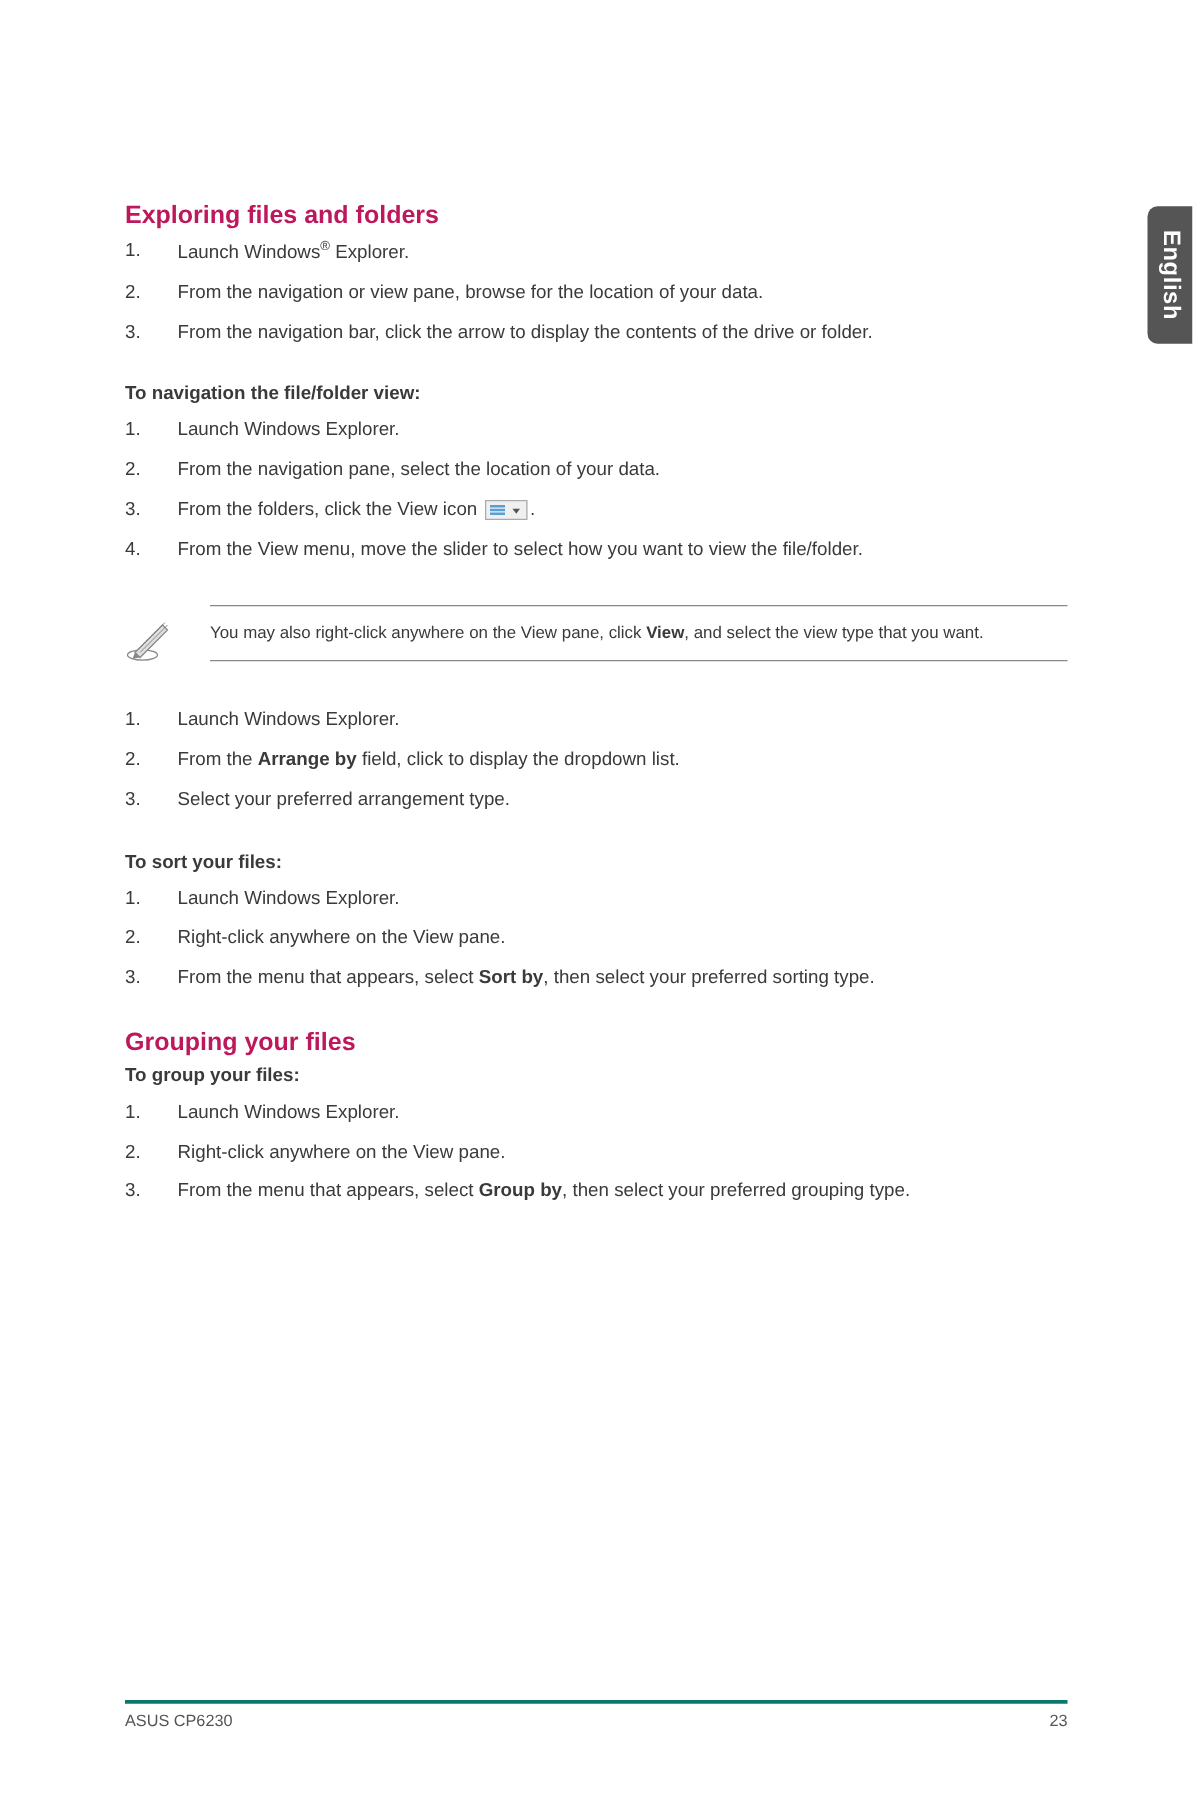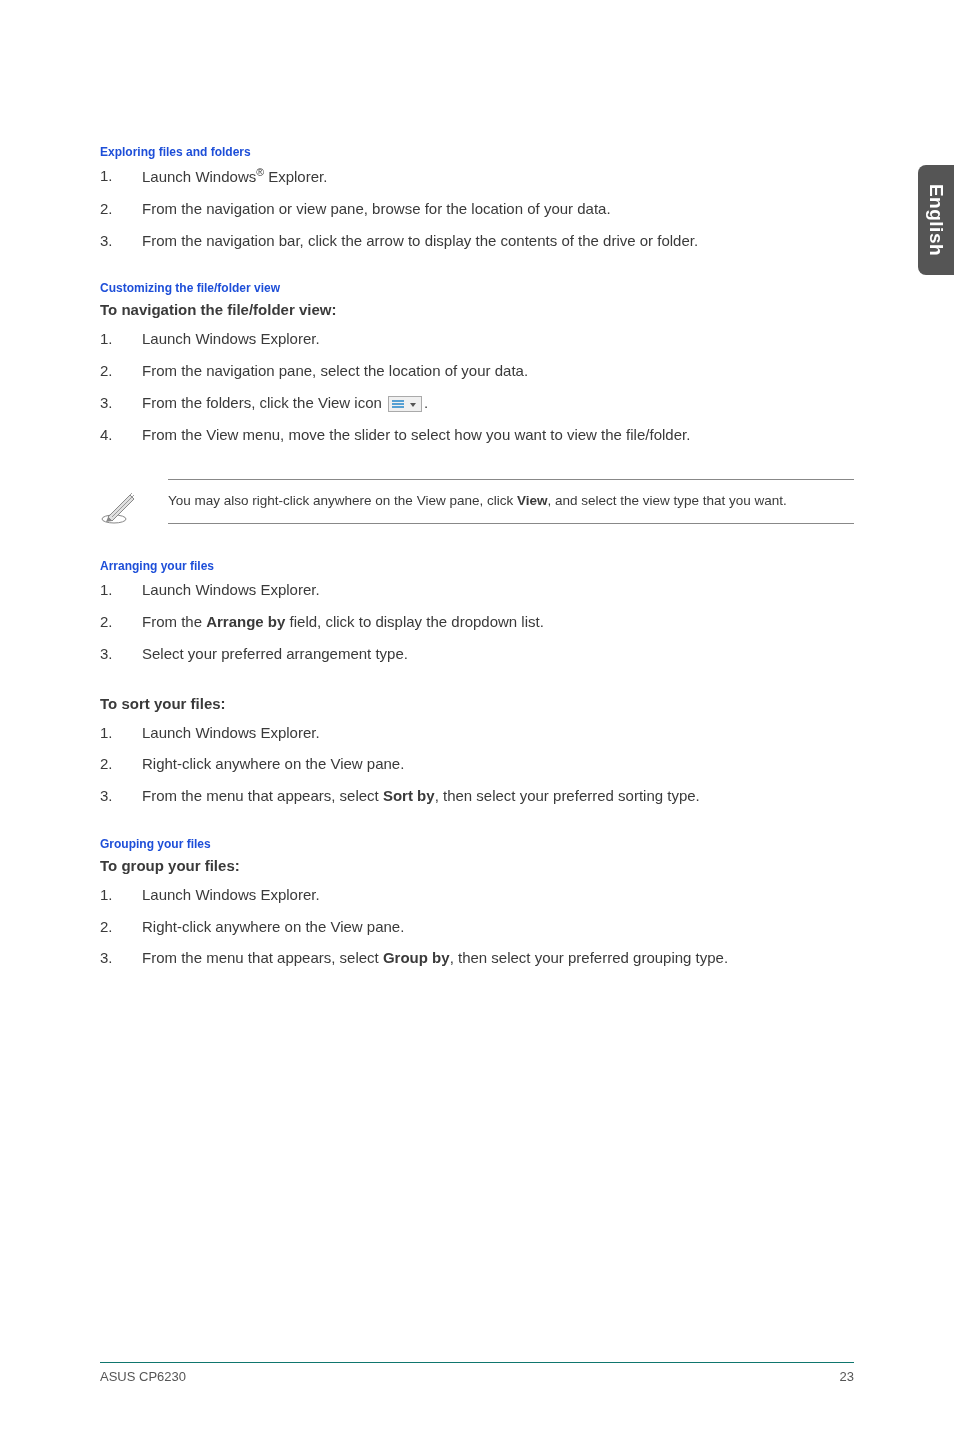--- a/index.html
+++ b/index.html
@@ -28,25 +28,25 @@
   }
   .side-tab span {
     color: #fff;
     font-weight: bold;
     font-size: 19px;
     transform: rotate(90deg);
     white-space: nowrap;
     letter-spacing: 0.5px;
   }
   h2.section {
-    font-size: 12px;
+    font-size: 20px;
     font-weight: bold;
-    color: #1d4ed8;
+    color: #be185d;
     margin-bottom: 6px;
-    margin-top: 0;
+    margin-top: 16px;
   }
   .block { margin-bottom: 30px; }
   .subhead {
     font-size: 15px;
     font-weight: bold;
     color: #3a3a3a;
     margin-bottom: 10px;
   }
   ol.steps {
     list-style: none;
@@ -114,21 +114,21 @@
     padding: 12px 0;
     font-size: 13.5px;
     line-height: 1.4;
     color: #3a3a3a;
   }
   .footer {
     position: absolute;
     bottom: 54px;
     left: 100px;
     right: 100px;
-    border-top: 1px solid #0f766e;
+    border-top: 3px solid #0f766e;
     padding-top: 6px;
     display: flex;
     justify-content: space-between;
     font-size: 13px;
     color: #555;
   }
   b { font-weight: bold; }
 </style>
 </head>
 <body>
@@ -142,21 +142,20 @@
   <div class="block">
     <h2 class="section">Exploring files and folders</h2>
     <ol class="steps">
       <li><span>Launch Windows</span><sup>®</sup><span> Explorer.</span></li>
       <li><span>From the navigation or view pane, browse for the location of your data.</span></li>
       <li><span>From the navigation bar, click the arrow to display the contents of the drive or folder.</span></li>
     </ol>
   </div>
 
   <div class="block">
-    <h2 class="section">Customizing the file/folder view</h2>
     <div class="subhead">To navigation the file/folder view:</div>
     <ol class="steps">
       <li><span>Launch Windows Explorer.</span></li>
       <li><span>From the navigation pane, select the location of your data.</span></li>
       <li><span>From the folders, click the View icon </span><span class="view-icon"></span><span>.</span></li>
       <li><span>From the View menu, move the slider to select how you want to view the file/folder.</span></li>
     </ol>
 
     <div class="note-row">
       <div class="note-icon">
@@ -168,21 +167,20 @@
           <polygon points="8,32 12,36 6,37" fill="#888"></polygon>
         </svg>
       </div>
       <div class="note-box">
         <span>You may also right-click anywhere on the View pane, click </span><b>View</b><span>, and select the view type that you want.</span>
       </div>
     </div>
   </div>
 
   <div class="block">
-    <h2 class="section">Arranging your files</h2>
     <ol class="steps">
       <li><span>Launch Windows Explorer.</span></li>
       <li><span>From the </span><b>Arrange by</b><span> field, click to display the dropdown list.</span></li>
       <li><span>Select your preferred arrangement type.</span></li>
     </ol>
   </div>
 
   <div class="block">
     <div class="subhead">To sort your files:</div>
     <ol class="steps">

